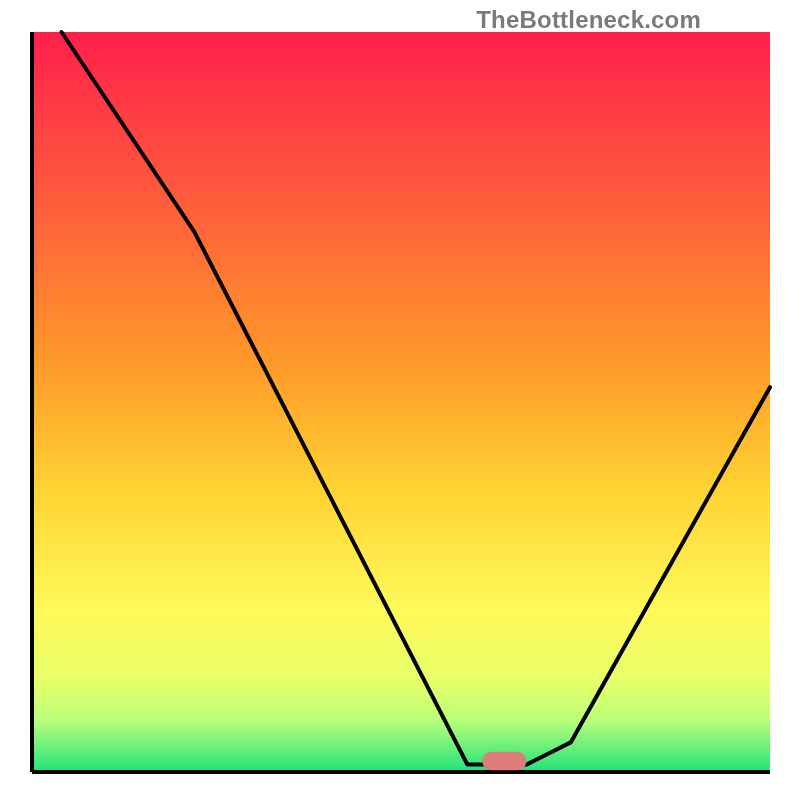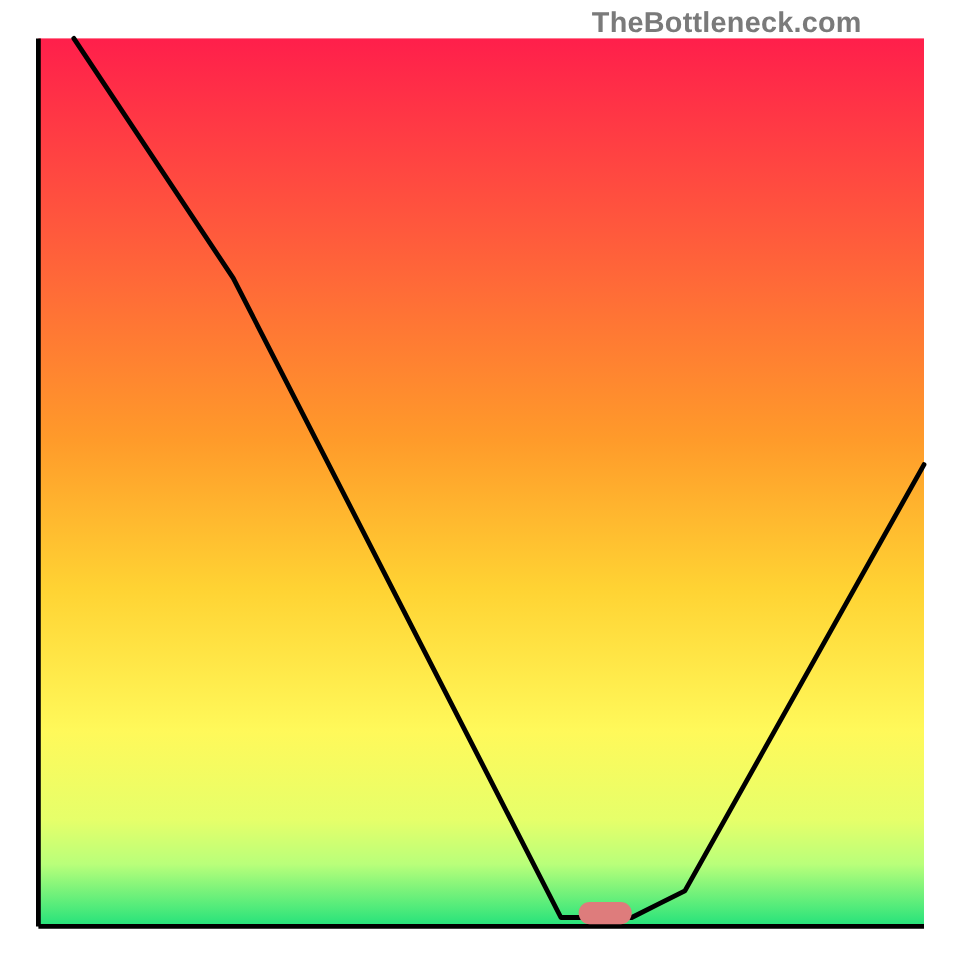--- a/index.html
+++ b/index.html
@@ -7,21 +7,20 @@
     padding: 0;
     width: 800px;
     height: 800px;
     overflow: hidden;
     background: #fff;
   }
   .wrap {
     position: relative;
     width: 713px;
     height: 800px;
-    padding-left: 17px;
   }
   .watermark {
     position: absolute;
     top: 6px;
     right: 12px;
     font-family: Arial, Helvetica, sans-serif;
     font-size: 24px;
     font-weight: 600;
     color: #7a7a7a;
     letter-spacing: 0.2px;

